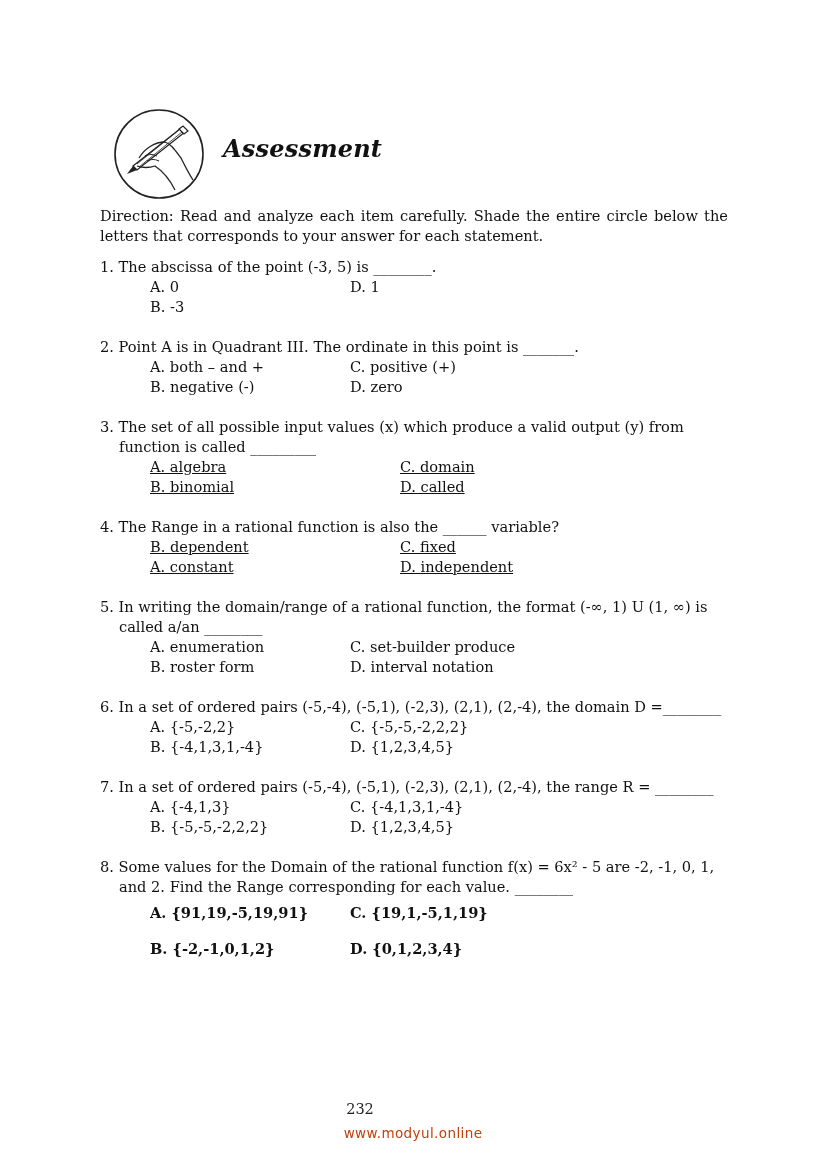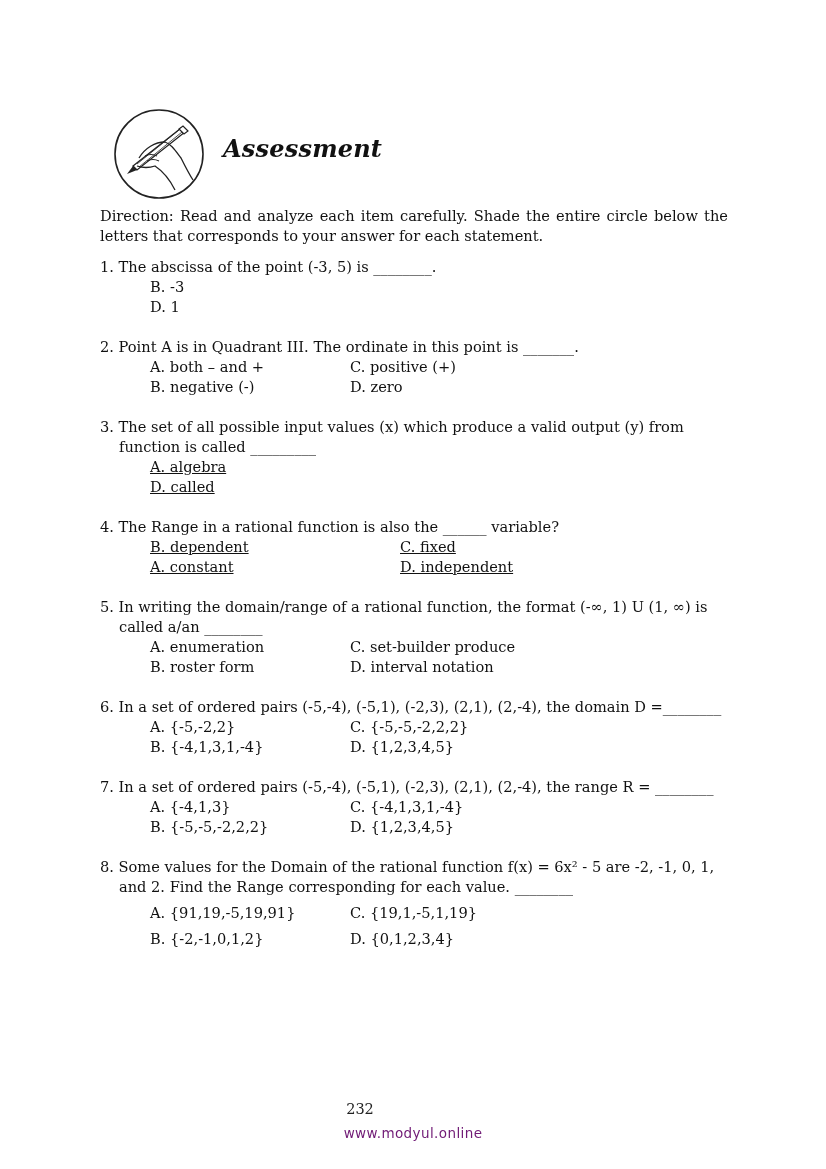--- a/index.html
+++ b/index.html
@@ -10,26 +10,26 @@
              font-weight: bold; font-style: italic; font-size: 24px; color: #111; letter-spacing: 0.2px; }
     .content { position: absolute; left: 100px; top: 206px; width: 628px;
                font-size: 14.6px; line-height: 20px; }
     .direction { text-align: justify; margin: 0 0 11px 0; }
     .question { margin: 0 0 20px 0; }
     .stem { padding-left: 19px; text-indent: -19px; }
     .choices { display: grid; grid-template-rows: auto auto; grid-auto-flow: column;
                padding-left: 50px; }
     .choices.w200 { grid-template-columns: 200px auto; }
     .choices.w250 { grid-template-columns: 250px auto; text-decoration: underline; }
-    .choices.spaced { row-gap: 6px; margin-top: 6px; }
+    .choices.spaced { row-gap: 16px; margin-top: 6px; font-weight: bold; }
     .choice { white-space: nowrap; }
     .page-number { position: absolute; left: 0; width: 720px; top: 1101px; text-align: center;
                    font-size: 14.5px; color: #222; }
     .watermark { position: absolute; left: 0; width: 826px; top: 1125px; text-align: center;
-                 font-family: "DejaVu Sans", sans-serif; font-size: 13.5px; color: #701a75; letter-spacing: 0.4px; }
+                 font-family: "DejaVu Sans", sans-serif; font-size: 13.5px; color: #c2410c; letter-spacing: 0.4px; }
   </style>
 </head>
 <body>
 
 <div class="header-icon">
   <svg width="92" height="92" viewBox="0 0 92 92">
     <circle cx="46" cy="46" r="44" fill="none" stroke="#222" stroke-width="1.6"></circle>
 
     <path d="M20 58 L68 20 L72 24 L24 62 Z" fill="#fff" stroke="#222" stroke-width="1.3"></path>
     <path d="M24 56 L66 22 M26 59 L69 24" stroke="#222" stroke-width="0.8"></path>
@@ -43,39 +43,42 @@
 </div>
 
 <div class="title">Assessment</div>
 
 <div class="content">
   <p class="direction">Direction: Read and analyze each item carefully. Shade the entire circle below the letters that corresponds to your answer for each statement.</p>
 
   <div class="question">
     <div class="stem">1. The abscissa of the point (-3, 5) is ________.</div>
     <div class="choices w200">
+      <div class="choice">A. 0</div>
       <div class="choice">B. -3</div>
       <div class="choice">D. 1</div>
     </div>
   </div>
 
   <div class="question">
     <div class="stem">2. Point A is in Quadrant III. The ordinate in this point is _______.</div>
     <div class="choices w200">
       <div class="choice">A. both – and +</div>
       <div class="choice">B. negative (-)</div>
       <div class="choice">C. positive (+)</div>
       <div class="choice">D. zero</div>
     </div>
   </div>
 
   <div class="question">
     <div class="stem">3. The set of all possible input values (x) which produce a valid output (y) from function is called _________</div>
     <div class="choices w250">
       <div class="choice">A. algebra</div>
+      <div class="choice">B. binomial</div>
+      <div class="choice">C. domain</div>
       <div class="choice">D. called</div>
     </div>
   </div>
 
   <div class="question">
     <div class="stem">4. The Range in a rational function is also the ______ variable?</div>
     <div class="choices w250">
       <div class="choice">B. dependent</div>
       <div class="choice">A. constant</div>
       <div class="choice">C. fixed</div>

